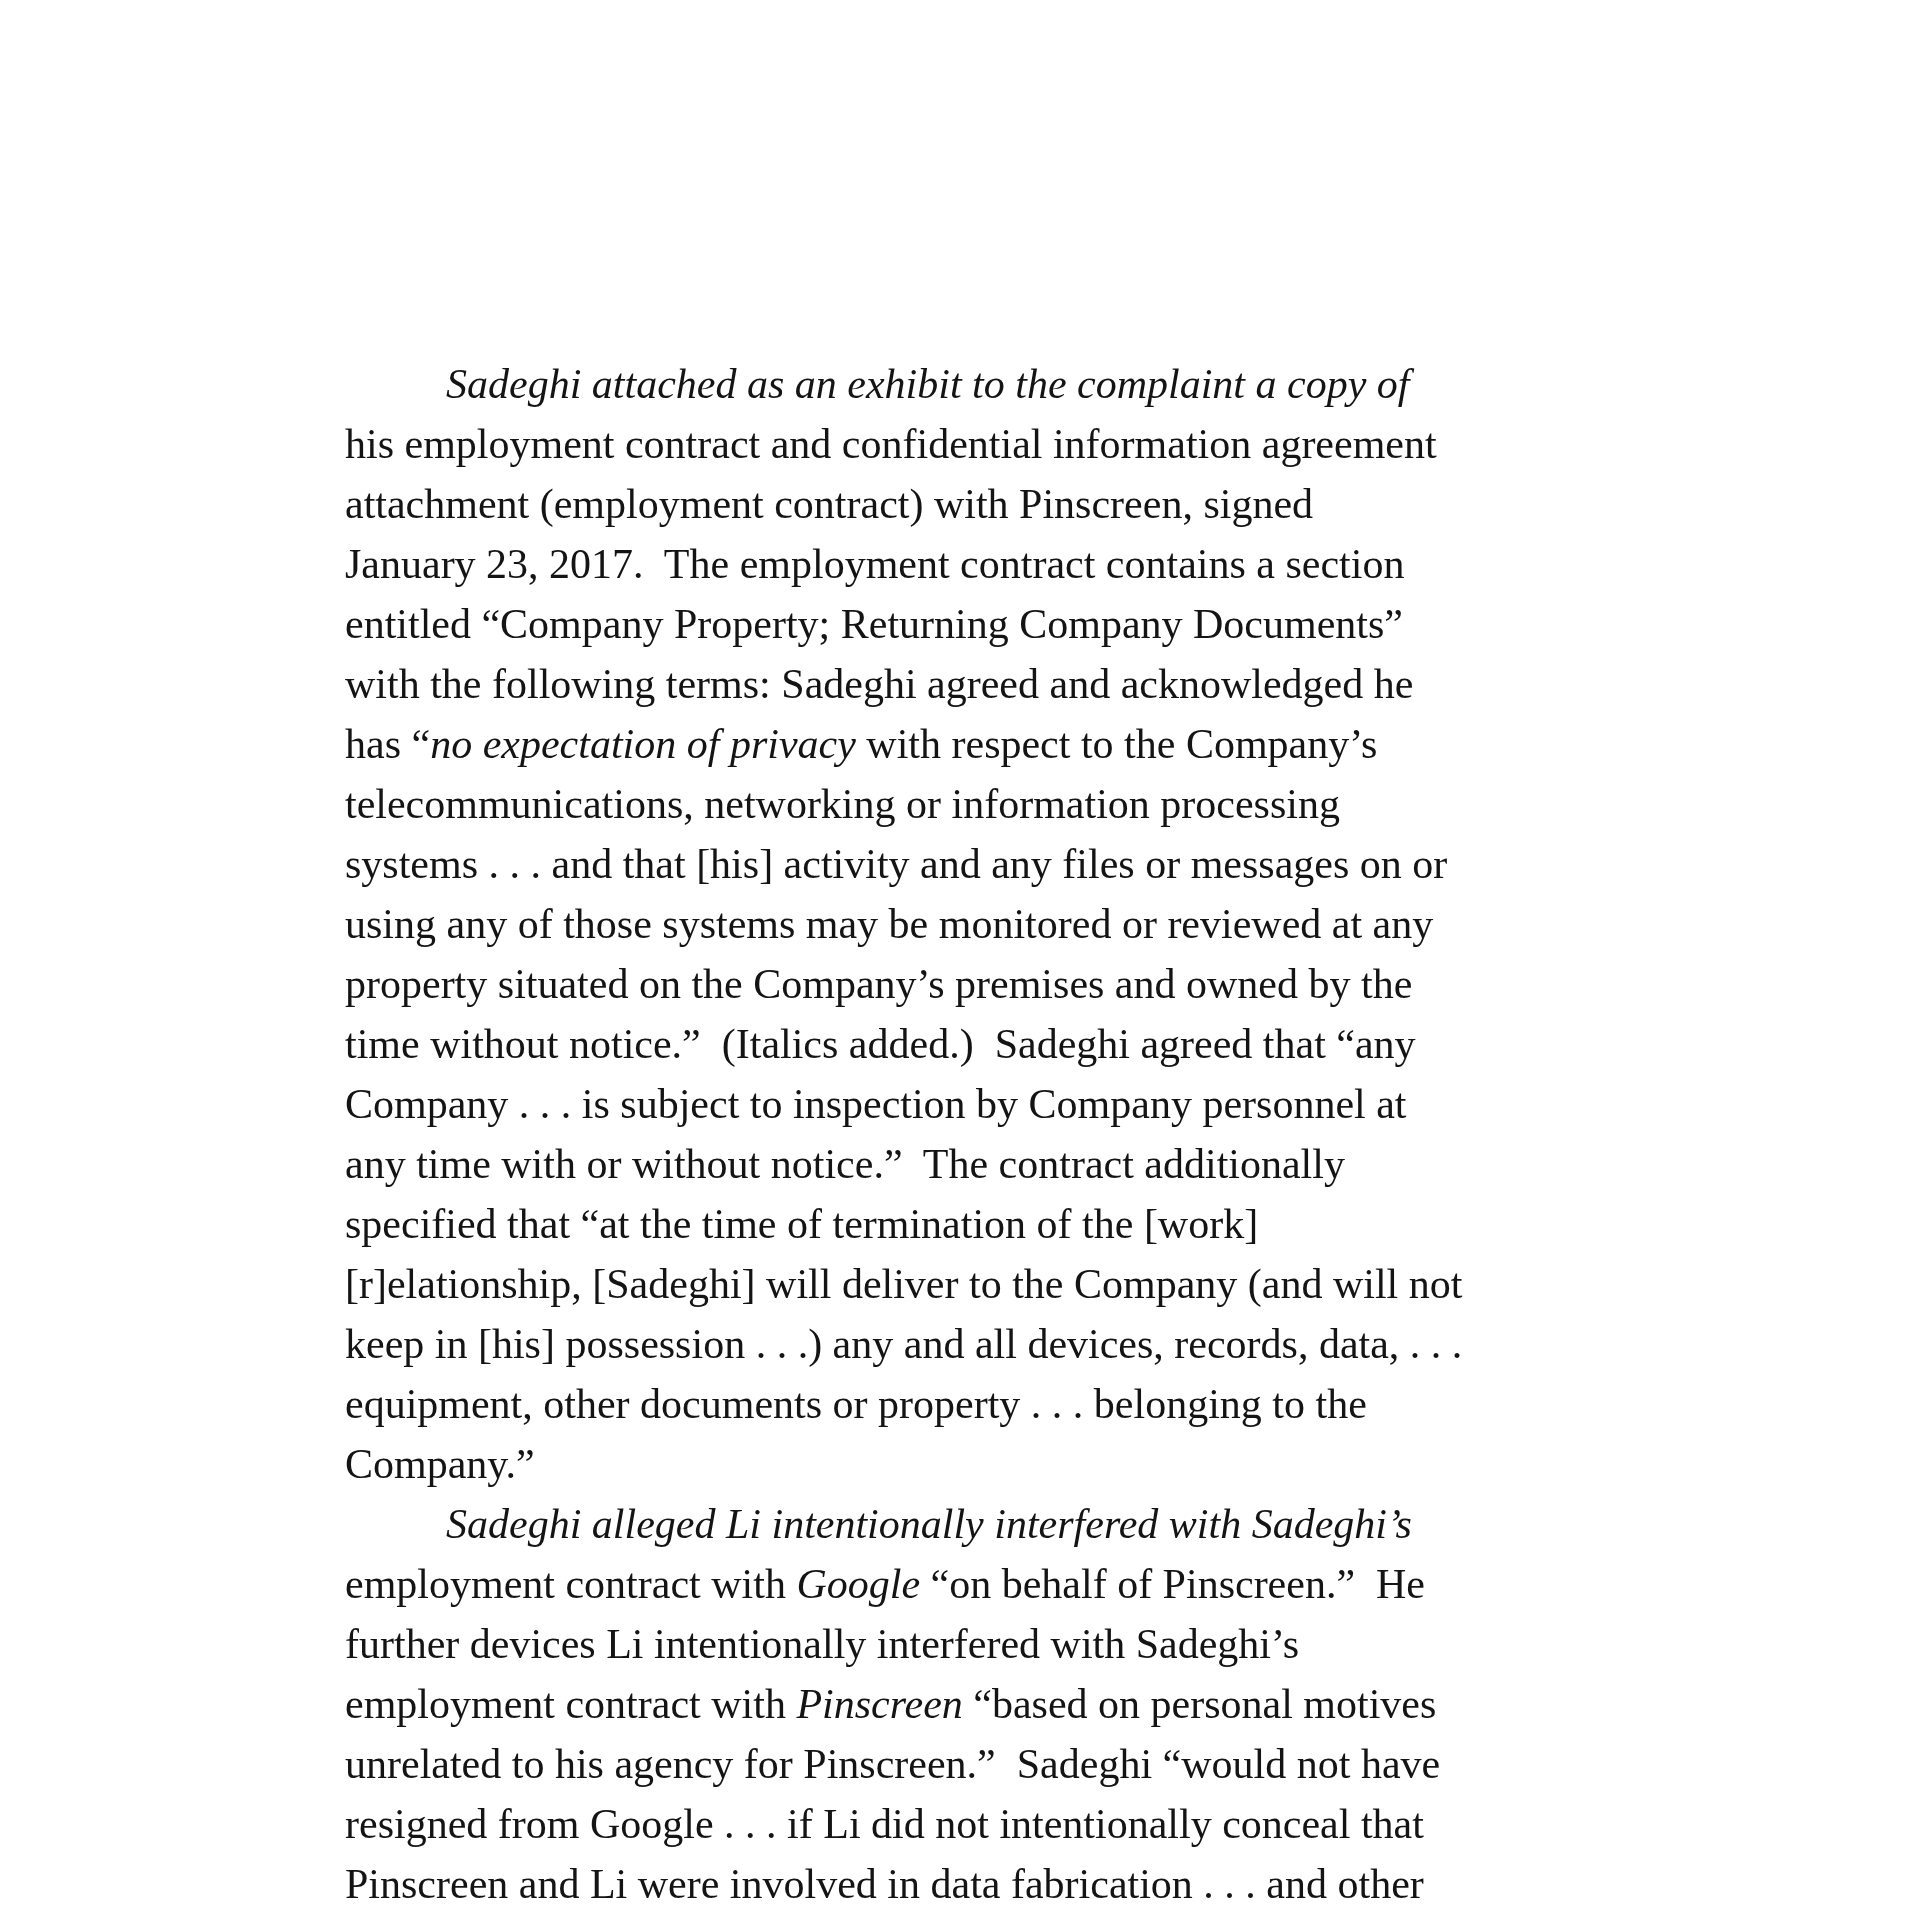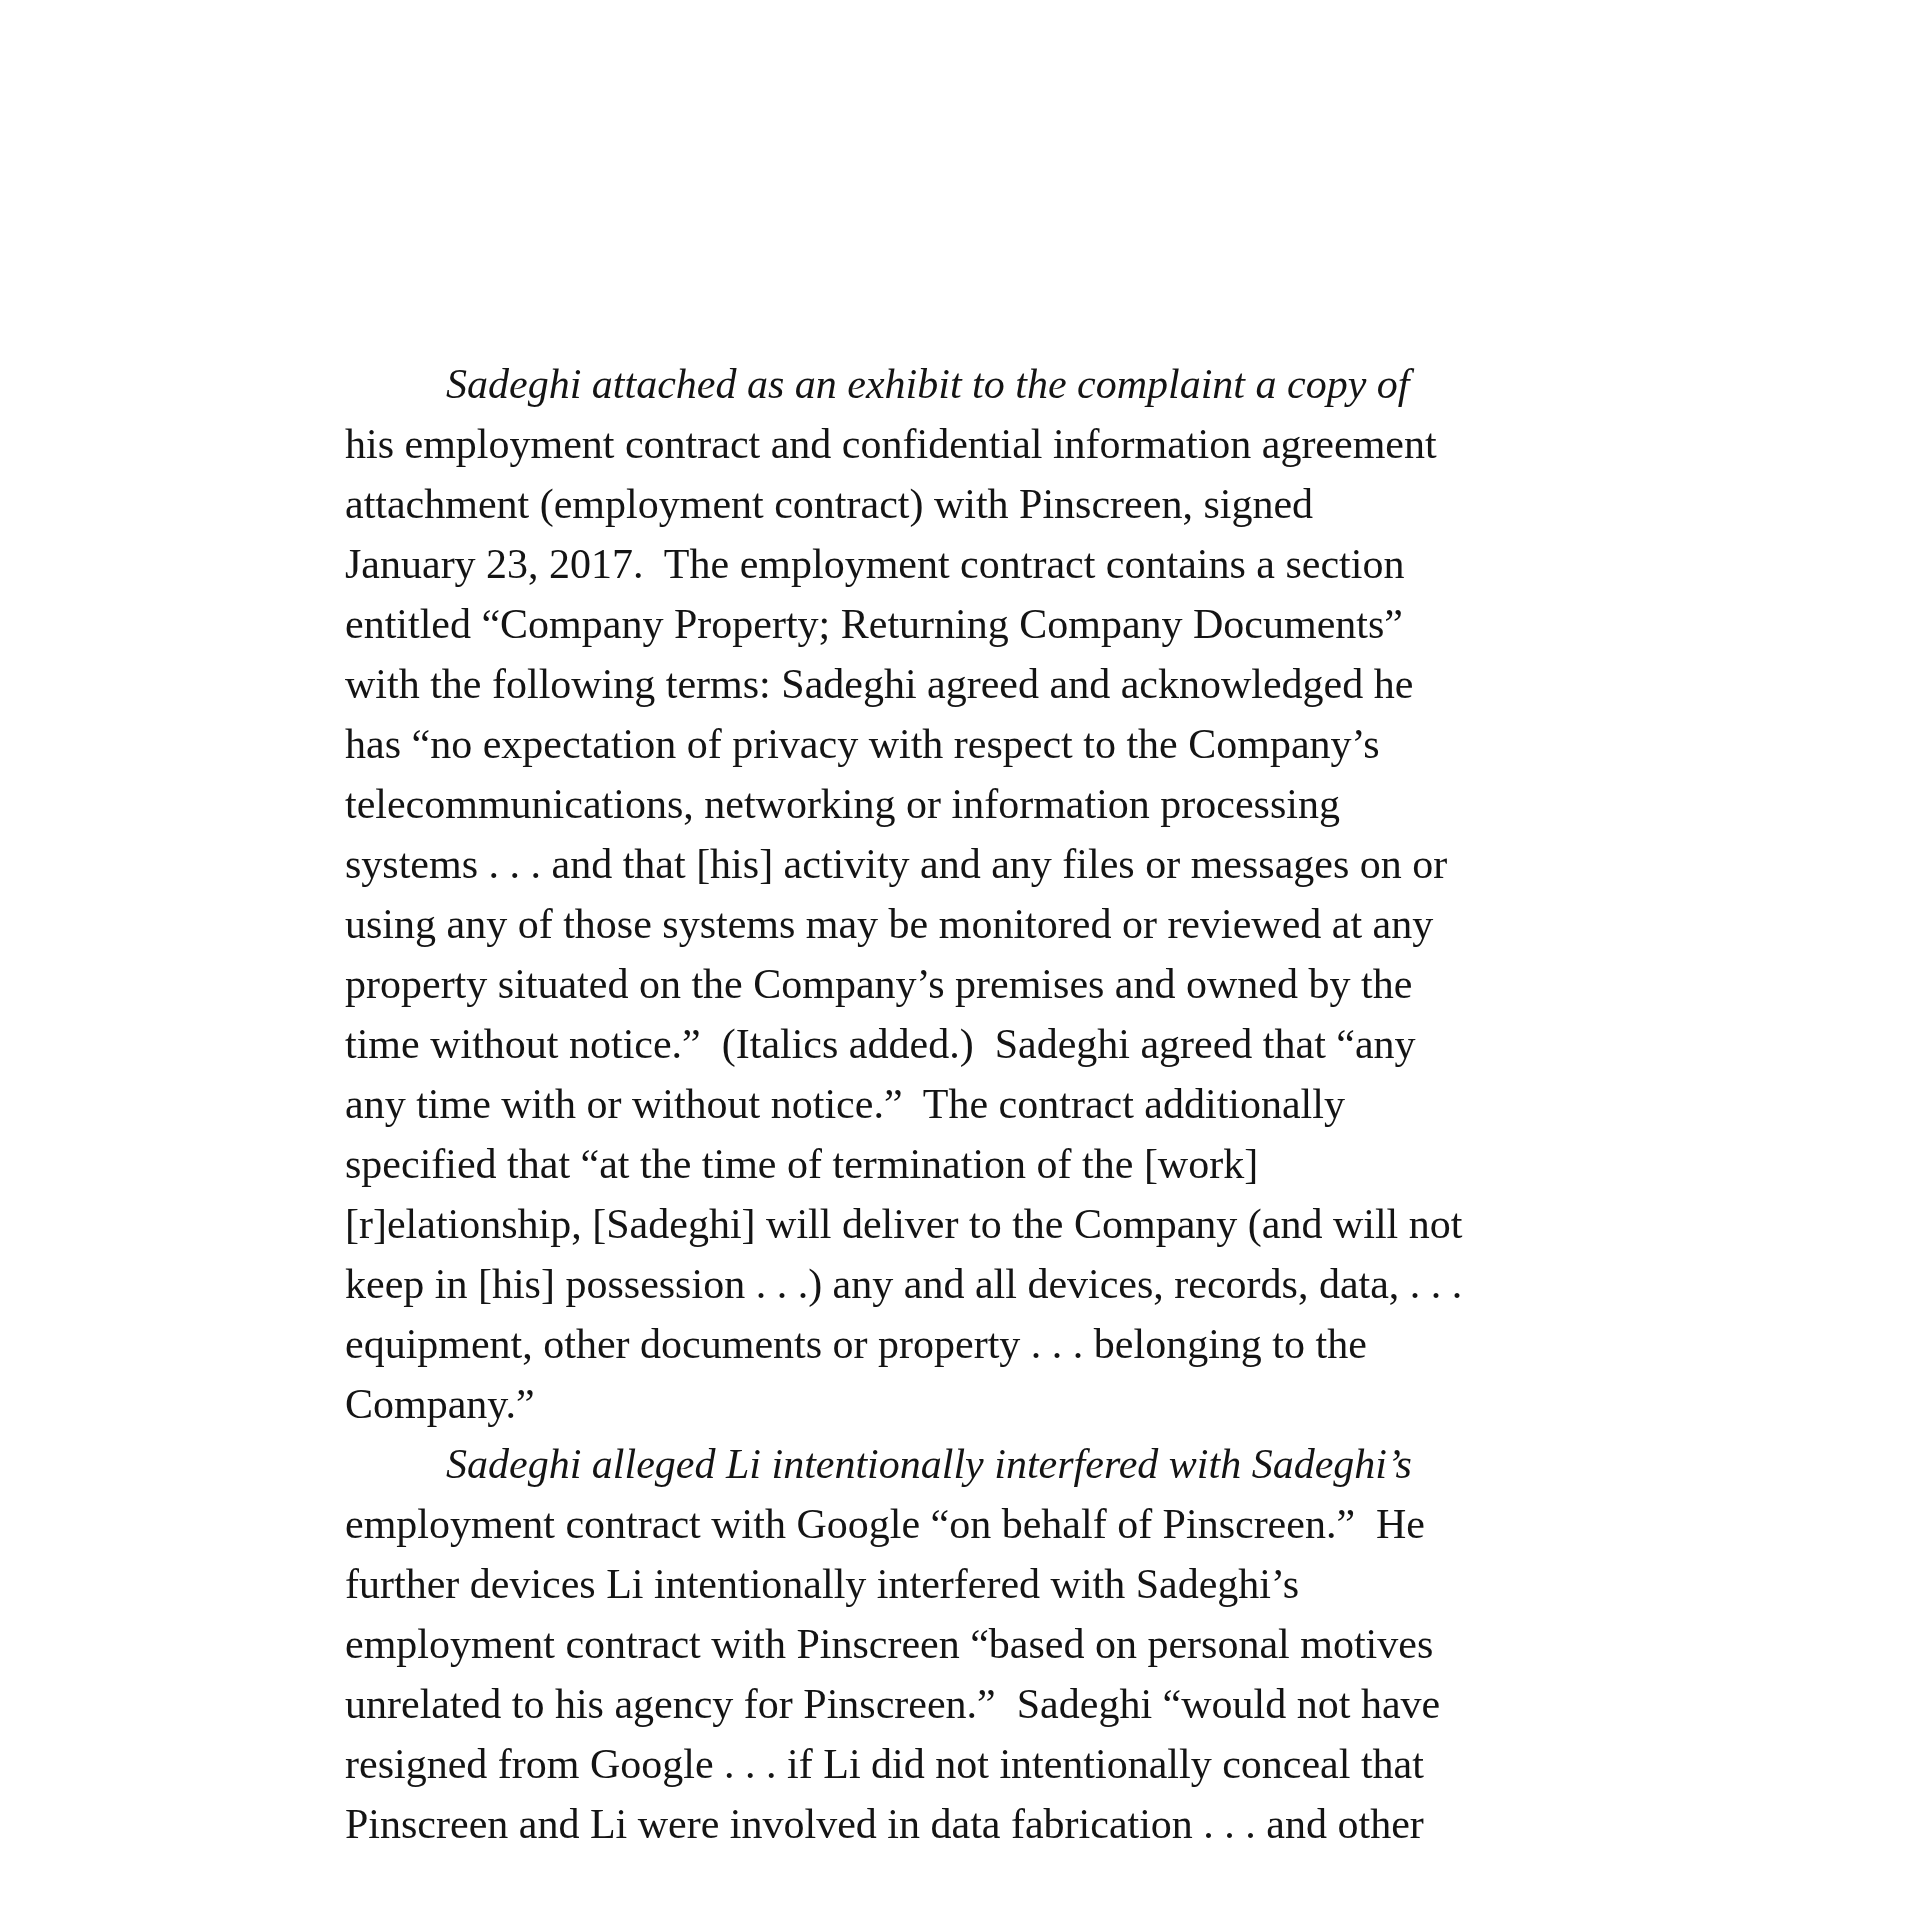--- a/index.html
+++ b/index.html
@@ -23,38 +23,40 @@
     line-height: 60px;
   }
   .line {
     white-space: pre;           
   }
   .line.indent {
     text-indent: 101px;         
     font-style: italic;
   }
   .italic {
+    font-style: italic;
   }
 </style>
 </head>
 <body>
 
 <div class="text-block" id="body-text">
     <div class="line indent"><span>Sadeghi attached as an exhibit to the complaint a copy of</span></div>
     <div class="line"><span>his employment contract and confidential information agreement</span></div>
     <div class="line"><span>attachment (employment contract) with Pinscreen, signed</span></div>
     <div class="line"><span>January 23, 2017.  The employment contract contains a section</span></div>
     <div class="line"><span>entitled “Company Property; Returning Company Documents”</span></div>
     <div class="line"><span>with the following terms: Sadeghi agreed and acknowledged he</span></div>
     <div class="line"><span>has “</span><span class="italic">no expectation of privacy</span><span> with respect to the Company’s</span></div>
     <div class="line"><span>telecommunications, networking or information processing</span></div>
     <div class="line"><span>systems . . . and that [his] activity and any files or messages on or</span></div>
     <div class="line"><span>using any of those systems may be monitored or reviewed at any</span></div>
     <div class="line"><span>property situated on the Company’s premises and owned by the</span></div>
     <div class="line"><span>time without notice.”  (Italics added.)  Sadeghi agreed that “any</span></div>
+    <div class="line"><span>Company . . . is subject to inspection by Company personnel at</span></div>
     <div class="line"><span>any time with or without notice.”  The contract additionally</span></div>
     <div class="line"><span>specified that “at the time of termination of the [work]</span></div>
     <div class="line"><span>[r]elationship, [Sadeghi] will deliver to the Company (and will not</span></div>
     <div class="line"><span>keep in [his] possession . . .) any and all devices, records, data, . . .</span></div>
     <div class="line"><span>equipment, other documents or property . . . belonging to the</span></div>
     <div class="line"><span>Company.”</span></div>
     <div class="line indent"><span>Sadeghi alleged Li intentionally interfered with Sadeghi’s</span></div>
     <div class="line"><span>employment contract with </span><span class="italic">Google</span><span> “on behalf of Pinscreen.”  He</span></div>
     <div class="line"><span>further devices Li intentionally interfered with Sadeghi’s</span></div>
     <div class="line"><span>employment contract with </span><span class="italic">Pinscreen</span><span> “based on personal motives</span></div>

